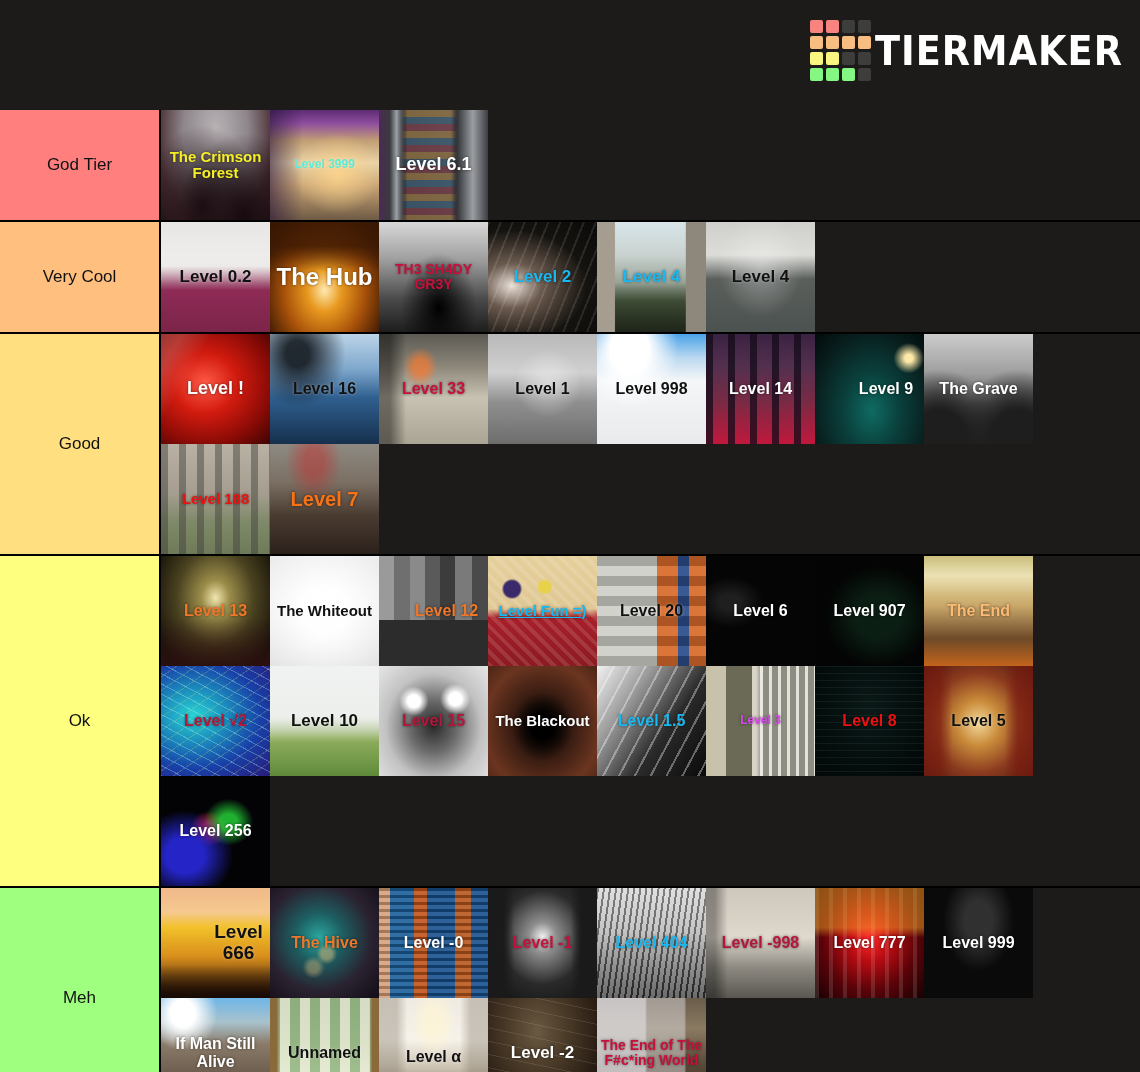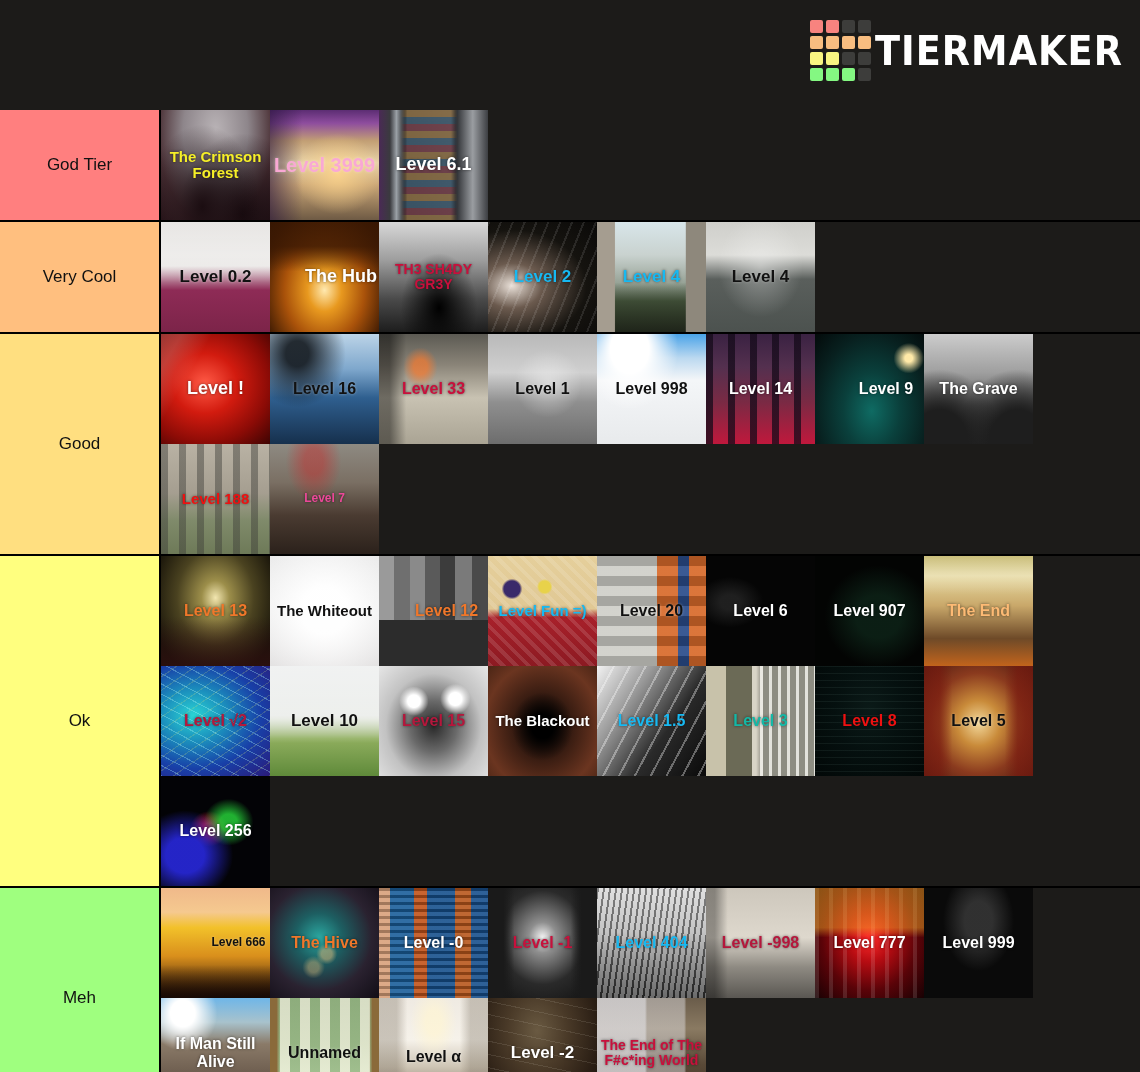--- a/index.html
+++ b/index.html
@@ -360,38 +360,38 @@
     <div style="height: 110px;"></div>
     <div class="tier-row">
       <div class="tier-label" style="background: rgb(255, 127, 127);">God Tier</div>
       <div class="tier-items">
         <div class="tile">
           <div class="scene sc-crimson"></div>
           <div class="caption" style="color: rgb(246, 239, 40); font-size: 15px;">The Crimson Forest</div>
         </div>
         <div class="tile">
           <div class="scene sc-mall3999"></div>
-          <div class="caption dark" style="color: #f9a8d4; font-size: 20px;">Level 3999</div>
+          <div class="caption dark" style="color: #5eead4; font-size: 12px;">Level 3999</div>
         </div>
         <div class="tile">
           <div class="scene sc-vending"></div>
           <div class="caption" style="color: rgb(255, 255, 255); font-size: 18px;">Level 6.1</div>
         </div>
       </div>
     </div>
     <div class="tier-row">
       <div class="tier-label" style="background: rgb(255, 191, 127);">Very Cool</div>
       <div class="tier-items">
         <div class="tile">
           <div class="scene sc-lvl02"></div>
           <div class="caption dark" style="color: rgb(17, 17, 17); font-size: 17px;">Level 0.2</div>
         </div>
         <div class="tile">
           <div class="scene sc-hub"></div>
-          <div class="caption" style="color: rgb(255, 255, 255); font-size: 18px; text-align: right;">The Hub</div>
+          <div class="caption" style="color: rgb(255, 255, 255); font-size: 24px;">The Hub</div>
         </div>
         <div class="tile">
           <div class="scene sc-shady"></div>
           <div class="caption" style="color: rgb(200, 16, 60); font-size: 14px;">TH3 SH4DY GR3Y</div>
         </div>
         <div class="tile">
           <div class="scene sc-lvl2"></div>
           <div class="caption" style="color: rgb(23, 185, 242); font-size: 17px;">Level 2</div>
         </div>
         <div class="tile">
@@ -438,42 +438,42 @@
         <div class="tile">
           <div class="scene sc-grave"></div>
           <div class="caption" style="color: rgb(255, 255, 255); font-size: 16px;">The Grave</div>
         </div>
         <div class="tile">
           <div class="scene sc-lvl188"></div>
           <div class="caption" style="color: rgb(238, 17, 17); font-size: 15px;">Level 188</div>
         </div>
         <div class="tile">
           <div class="scene sc-lvl7"></div>
-          <div class="caption" style="color: #ec4899; font-size: 12px;">Level 7</div>
+          <div class="caption" style="color: #f97316; font-size: 20px;">Level 7</div>
         </div>
       </div>
     </div>
     <div class="tier-row">
       <div class="tier-label" style="background: rgb(255, 255, 127);">Ok</div>
       <div class="tier-items">
         <div class="tile">
           <div class="scene sc-lvl13"></div>
           <div class="caption" style="color: rgb(240, 119, 42); font-size: 16px;">Level 13</div>
         </div>
         <div class="tile">
           <div class="scene sc-whiteout"></div>
           <div class="caption dark" style="color: rgb(17, 17, 17); font-size: 15px;">The Whiteout</div>
         </div>
         <div class="tile">
           <div class="scene sc-lvl12"></div>
           <div class="caption" style="color: rgb(240, 119, 42); font-size: 16px; padding-left: 28px;">Level 12</div>
         </div>
         <div class="tile">
           <div class="scene sc-lvlfun"></div>
-          <div class="caption" style="color: rgb(23, 185, 242); font-size: 15px;">Level Fun =)</div>
+          <div class="caption" style="color: rgb(23, 185, 242); font-size: 15px; text-decoration: underline;">Level Fun =)</div>
         </div>
         <div class="tile">
           <div class="scene sc-lvl20"></div>
           <div class="caption dark" style="color: rgb(17, 17, 17); font-size: 16px;">Level 20</div>
         </div>
         <div class="tile">
           <div class="scene sc-lvl6"></div>
           <div class="caption" style="color: rgb(255, 255, 255); font-size: 16px;">Level 6</div>
         </div>
         <div class="tile">
@@ -499,42 +499,42 @@
         <div class="tile">
           <div class="scene sc-blackout"></div>
           <div class="caption" style="color: rgb(255, 255, 255); font-size: 15px;">The Blackout</div>
         </div>
         <div class="tile">
           <div class="scene sc-lvl15b"></div>
           <div class="caption" style="color: rgb(23, 185, 242); font-size: 16px;">Level 1.5</div>
         </div>
         <div class="tile">
           <div class="scene sc-lvl3"></div>
-          <div class="caption" style="color: #14b8a6; font-size: 16px;">Level 3</div>
+          <div class="caption" style="color: #d946ef; font-size: 12px;">Level 3</div>
         </div>
         <div class="tile">
           <div class="scene sc-lvl8"></div>
           <div class="caption" style="color: rgb(238, 17, 17); font-size: 16px;">Level 8</div>
         </div>
         <div class="tile">
           <div class="scene sc-lvl5"></div>
           <div class="caption dark" style="color: rgb(17, 17, 17); font-size: 16px;">Level 5</div>
         </div>
         <div class="tile">
           <div class="scene sc-lvl256"></div>
           <div class="caption" style="color: rgb(255, 255, 255); font-size: 16px;">Level 256</div>
         </div>
       </div>
     </div>
     <div class="tier-row">
       <div class="tier-label" style="background: rgb(159, 255, 127);">Meh</div>
       <div class="tier-items">
         <div class="tile">
           <div class="scene sc-lvl666"></div>
-          <div class="caption dark" style="color: rgb(17, 17, 17); font-size: 12px; padding-left: 48px;">Level 666</div>
+          <div class="caption dark" style="color: rgb(17, 17, 17); font-size: 19px; padding-left: 48px;">Level 666</div>
         </div>
         <div class="tile">
           <div class="scene sc-hive"></div>
           <div class="caption" style="color: rgb(240, 119, 42); font-size: 16px;">The Hive</div>
         </div>
         <div class="tile">
           <div class="scene sc-lvlneg0"></div>
           <div class="caption" style="color: rgb(255, 255, 255); font-size: 16px;">Level -0</div>
         </div>
         <div class="tile">

